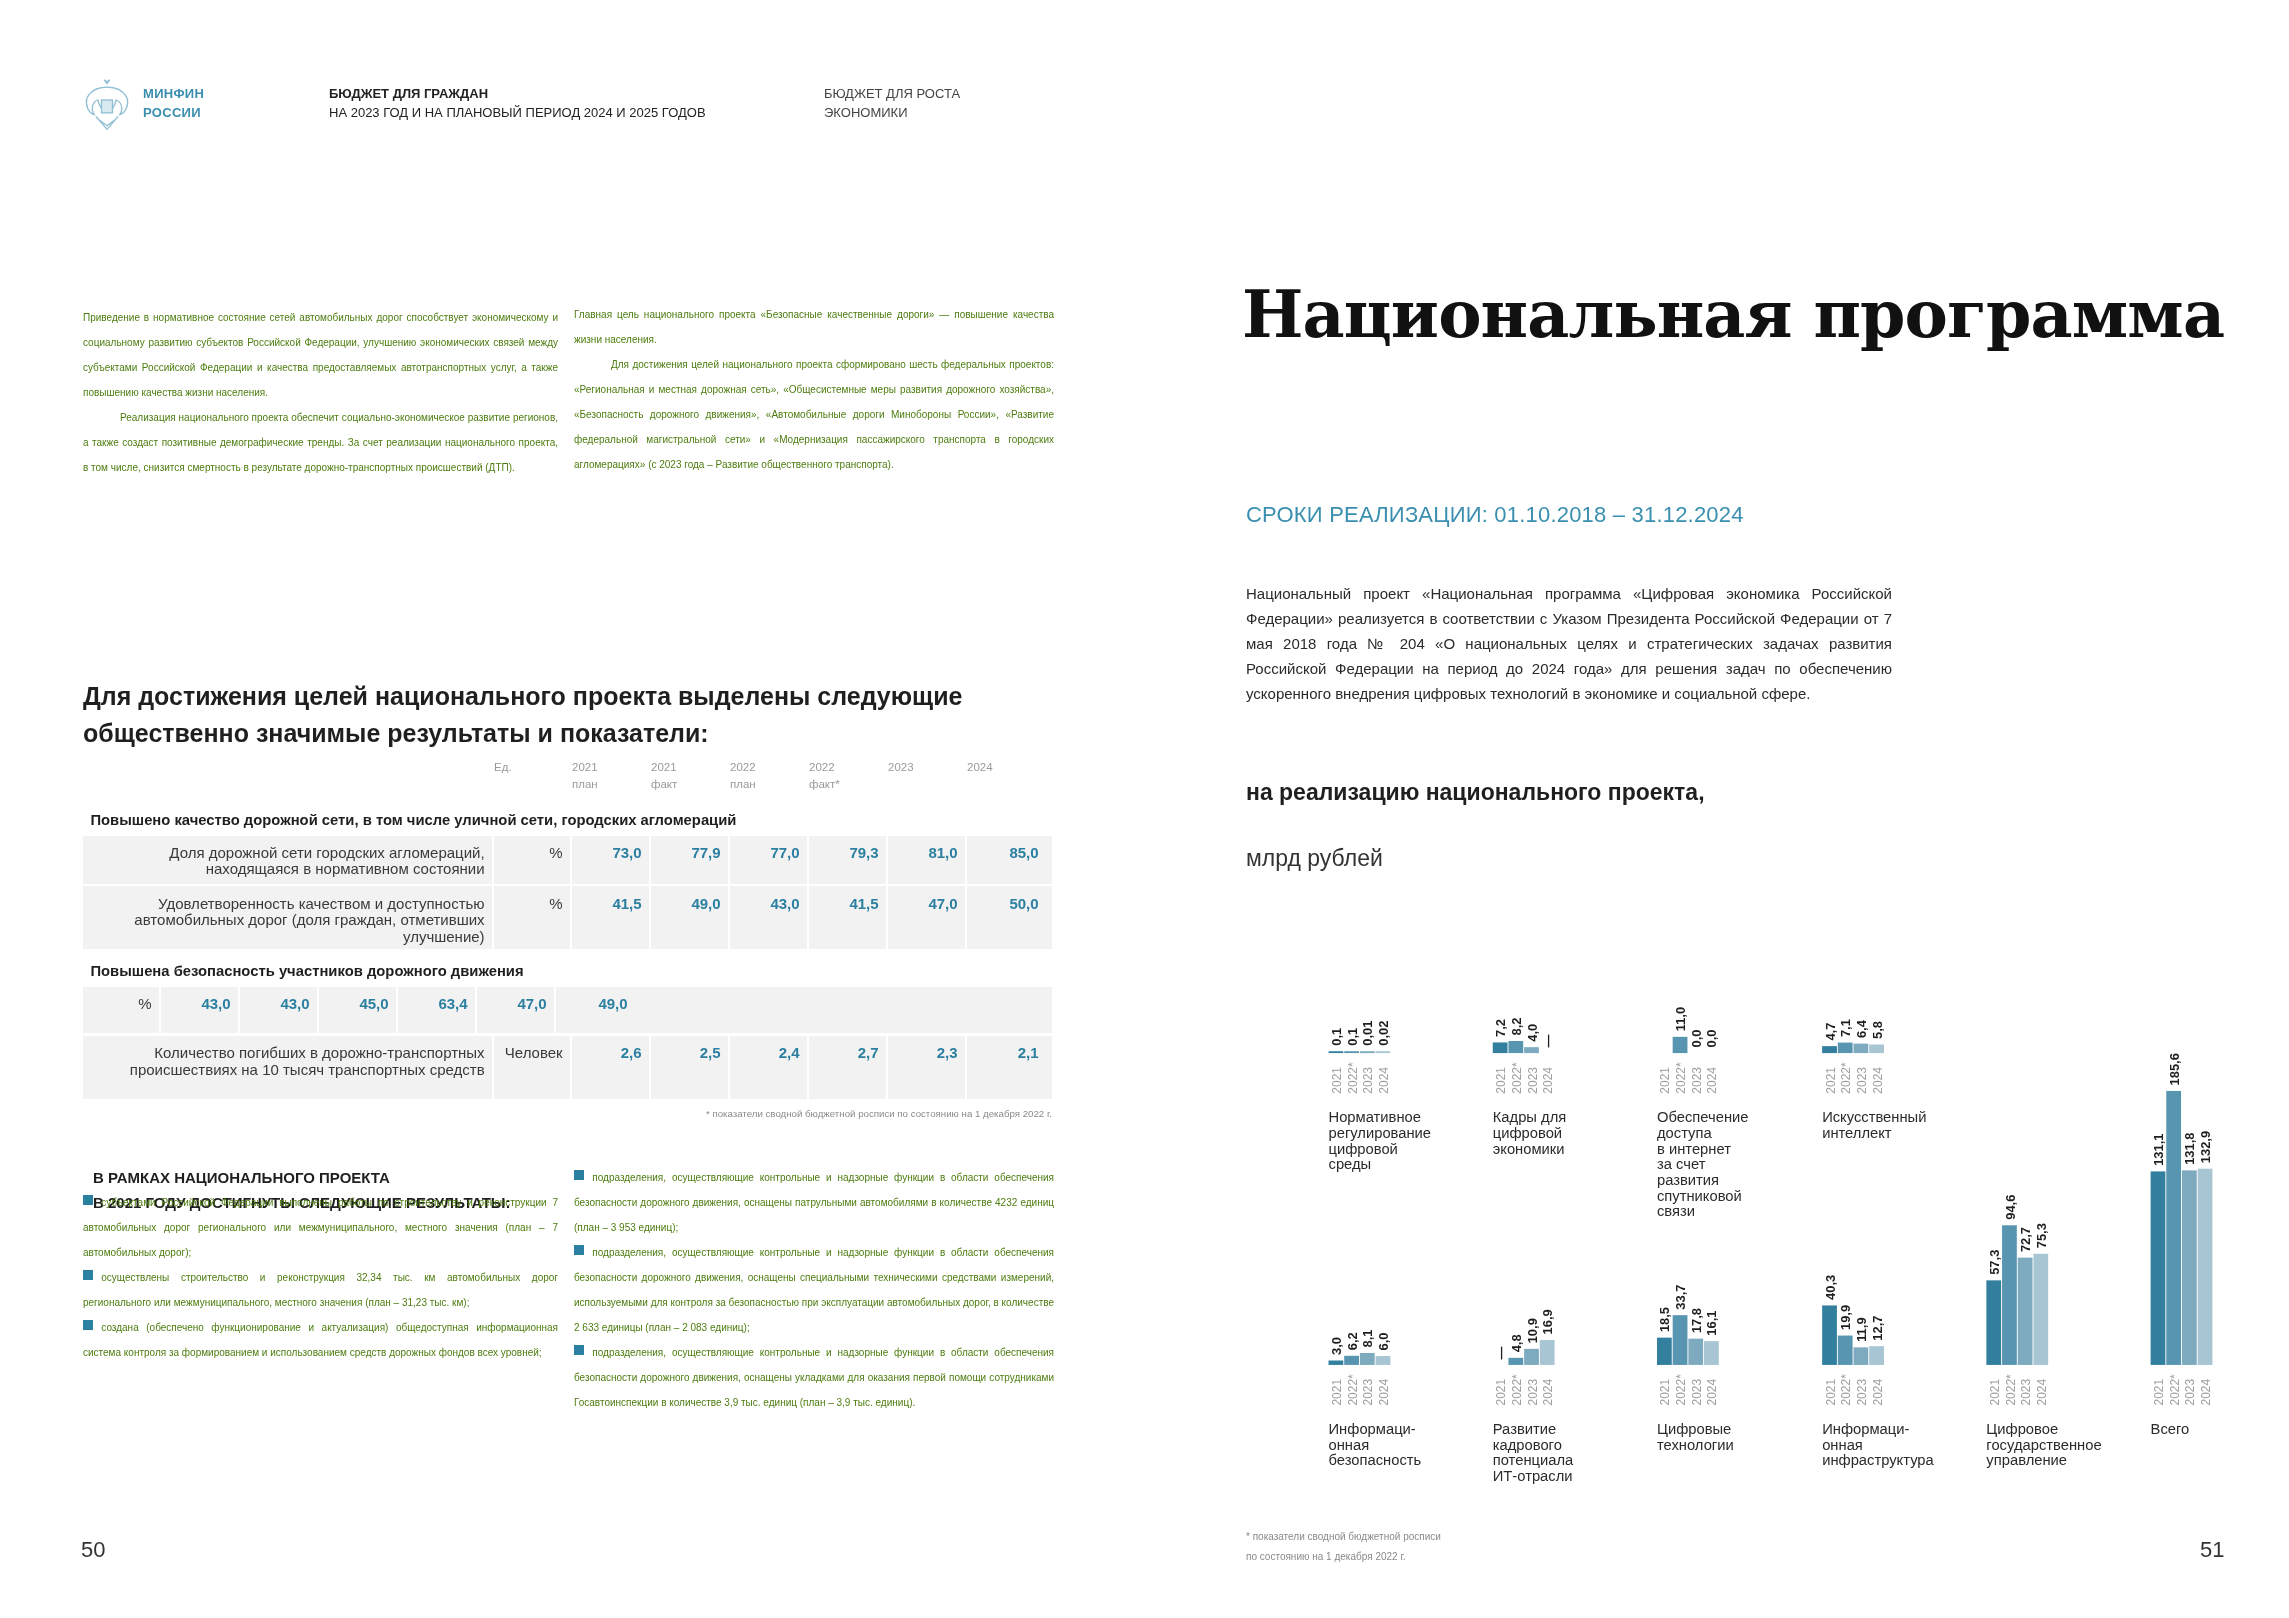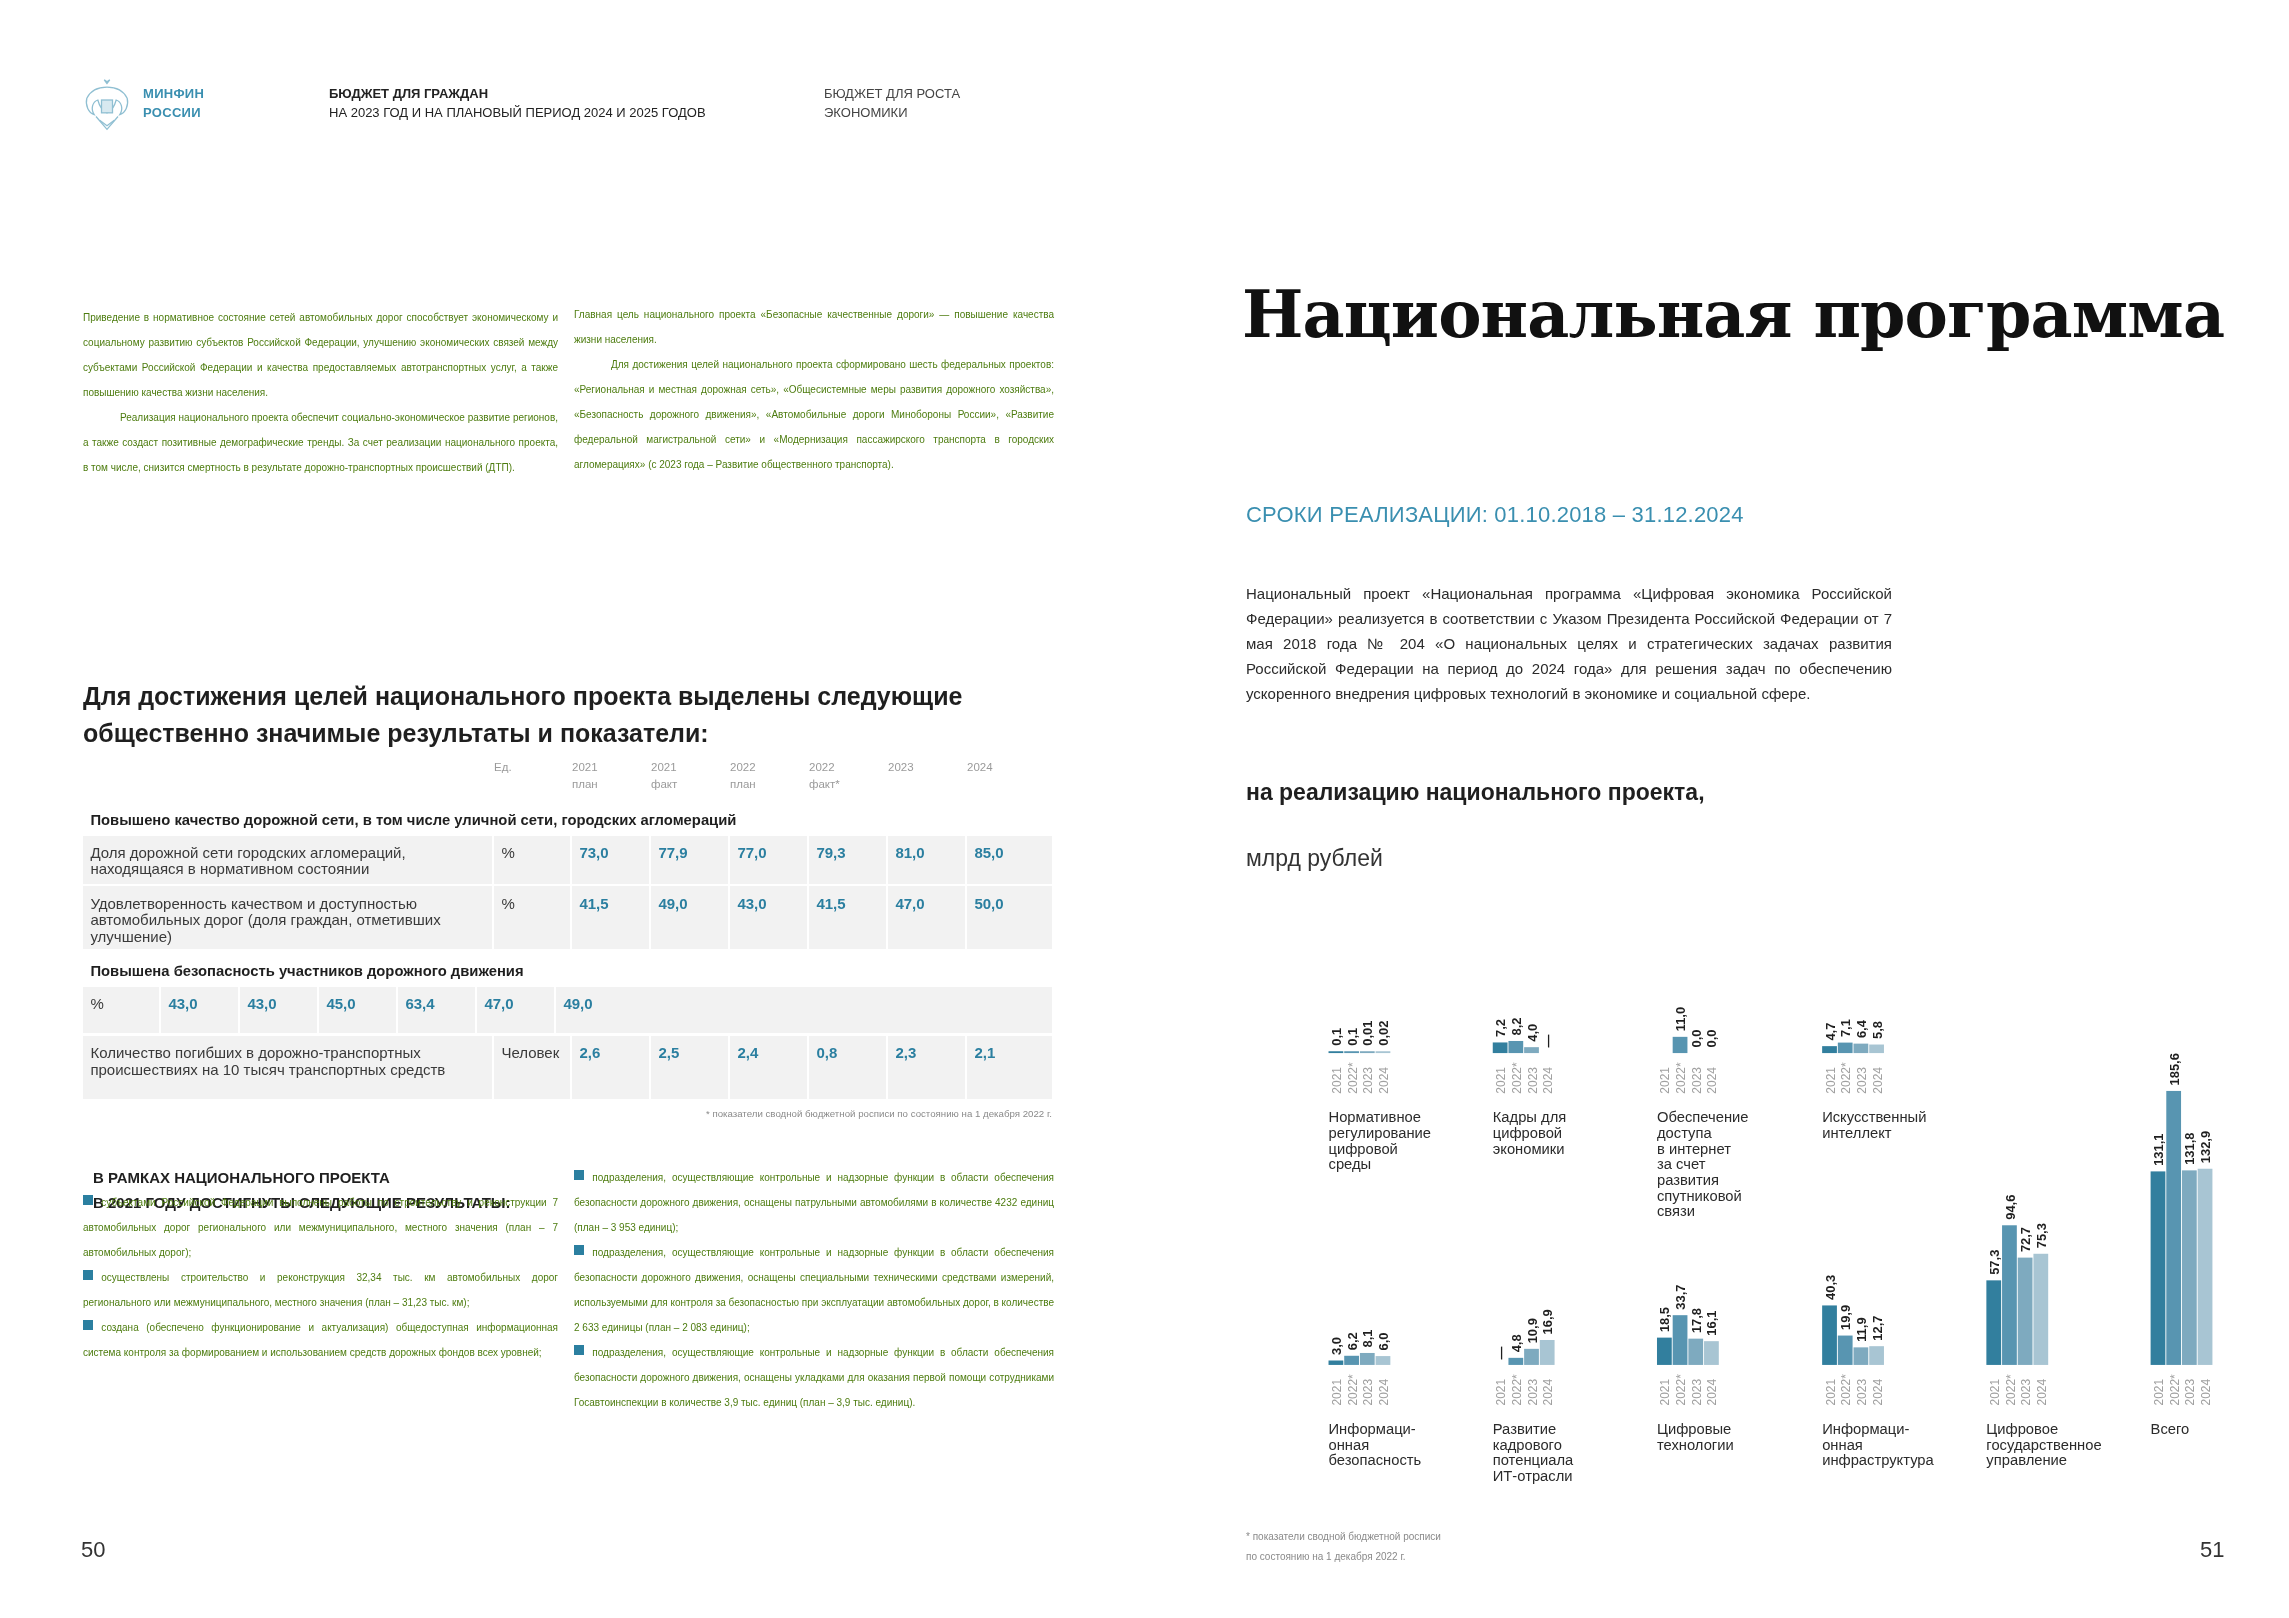--- a/index.html
+++ b/index.html
@@ -27,21 +27,21 @@
   .section-head { position: absolute; left: 83px; top: 678px; width: 923px; font-size: 25px; line-height: 37px; font-weight: bold; color: #1f1f1f; }
 
   
   #indicators-table { position: absolute; left: 83px; top: 759px; width: 969px; }
   .th-row { display: flex; height: 42px; font-size: 11.5px; line-height: 16.6px; color: #9a9a9a; }
   .th-row .c-name { width: 411px; }
   .th-row .c-unit { width: 78px; }
   .th-row .c-val { width: 79px; }
   .group-title { font-size: 14.8px; font-weight: bold; color: #1f1f1f; padding: 9.2px 0 5.5px 7.4px; line-height: 20px; }
   .trow { display: flex; background: #f2f2f2; margin-bottom: 2.8px; }
-  .trow > div { padding: 9.2px 7.4px; border-right: 2.8px solid #ffffff; font-size: 15px; line-height: 16.6px; }
+  .trow > div { padding: 9.2px 7.4px; border-right: 2.8px solid #ffffff; font-size: 15px; line-height: 16.6px; text-align: right; }
   .trow .c-name { width: 411px; color: #3a3a3a; }
   .trow .c-unit { width: 78px; color: #3a3a3a; }
   .trow .c-val { width: 79px; color: #2b7fa0; font-weight: bold; }
   .trow .c-val:last-child { border-right: none; }
   .table-note { position: absolute; left: 83px; top: 1108px; width: 969px; text-align: right; font-size: 9.7px; color: #8a8a8a; }
 
   .results-head { position: absolute; left: 93px; top: 1165px; width: 489px; font-size: 15px; line-height: 25px; font-weight: bold; color: #1f1f1f; }
   #results-col1 { position: absolute; left: 83px; top: 1181px; width: 475px; margin-top: 9px; }
   #results-col2 { position: absolute; left: 574px; top: 1165px; width: 480px; }
   .bullet-item { text-indent: 0; }
@@ -158,21 +158,21 @@
       <div class="c-val">63,4</div>
       <div class="c-val">47,0</div>
       <div class="c-val">49,0</div>
     </div>
     <div class="trow" style="height:63px">
       <div class="c-name">Количество погибших в дорожно-транспортных происшествиях на 10 тысяч транспортных средств</div>
       <div class="c-unit">Человек</div>
       <div class="c-val">2,6</div>
       <div class="c-val">2,5</div>
       <div class="c-val">2,4</div>
-      <div class="c-val">0,8</div>
+      <div class="c-val">2,7</div>
       <div class="c-val">2,3</div>
       <div class="c-val">2,1</div>
     </div>
   </div>
   <div class="table-note">* показатели сводной бюджетной росписи по состоянию на 1 декабря 2022 г.</div>
 
   <div class="results-head">
     <div>В РАМКАХ НАЦИОНАЛЬНОГО ПРОЕКТА</div>
     <div>В 2021 ГОДУ ДОСТИГНУТЫ СЛЕДУЮЩИЕ РЕЗУЛЬТАТЫ:</div>
   </div>

